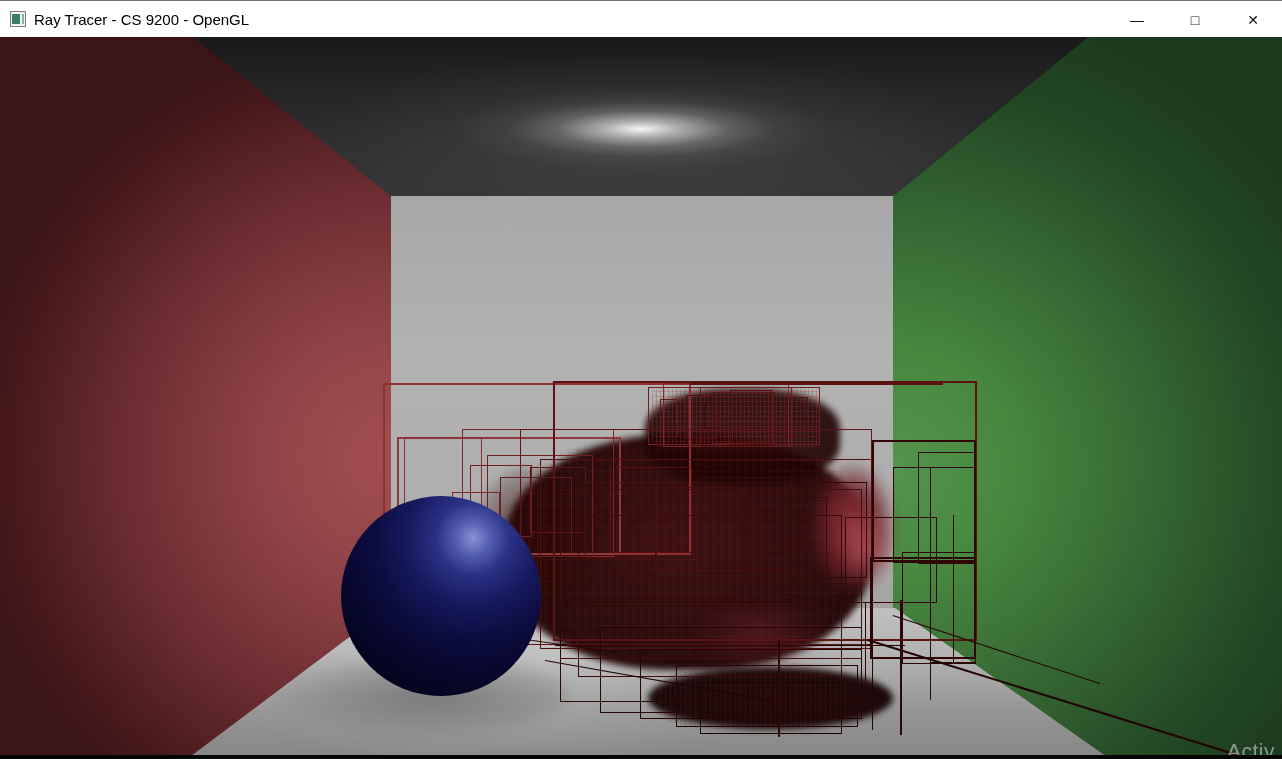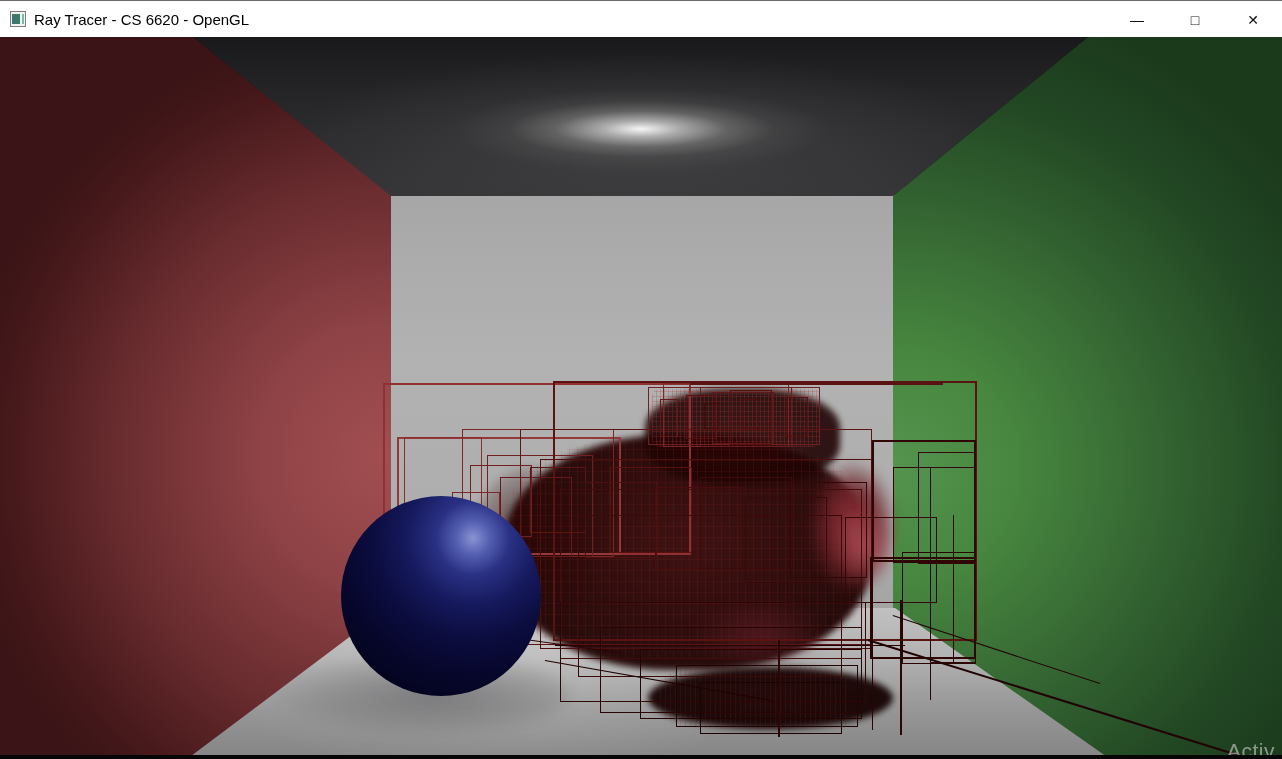--- a/index.html
+++ b/index.html
@@ -18,21 +18,21 @@
 </style>
 </head>
 <body>
 
 <div class="window">
   <div class="titlebar">
     <div class="app-icon">
       <div class="icon-pane"></div>
       <div class="icon-strip"></div>
     </div>
-    <div class="title">Ray Tracer - CS 6620 - OpenGL</div>
+    <div class="title">Ray Tracer - CS 9200 - OpenGL</div>
     <div class="controls">
       <div class="ctrl">
         <span>—</span>
       </div>
       <div class="ctrl">
         <span>□</span>
       </div>
       <div class="ctrl">
         <span>✕</span>
       </div>

